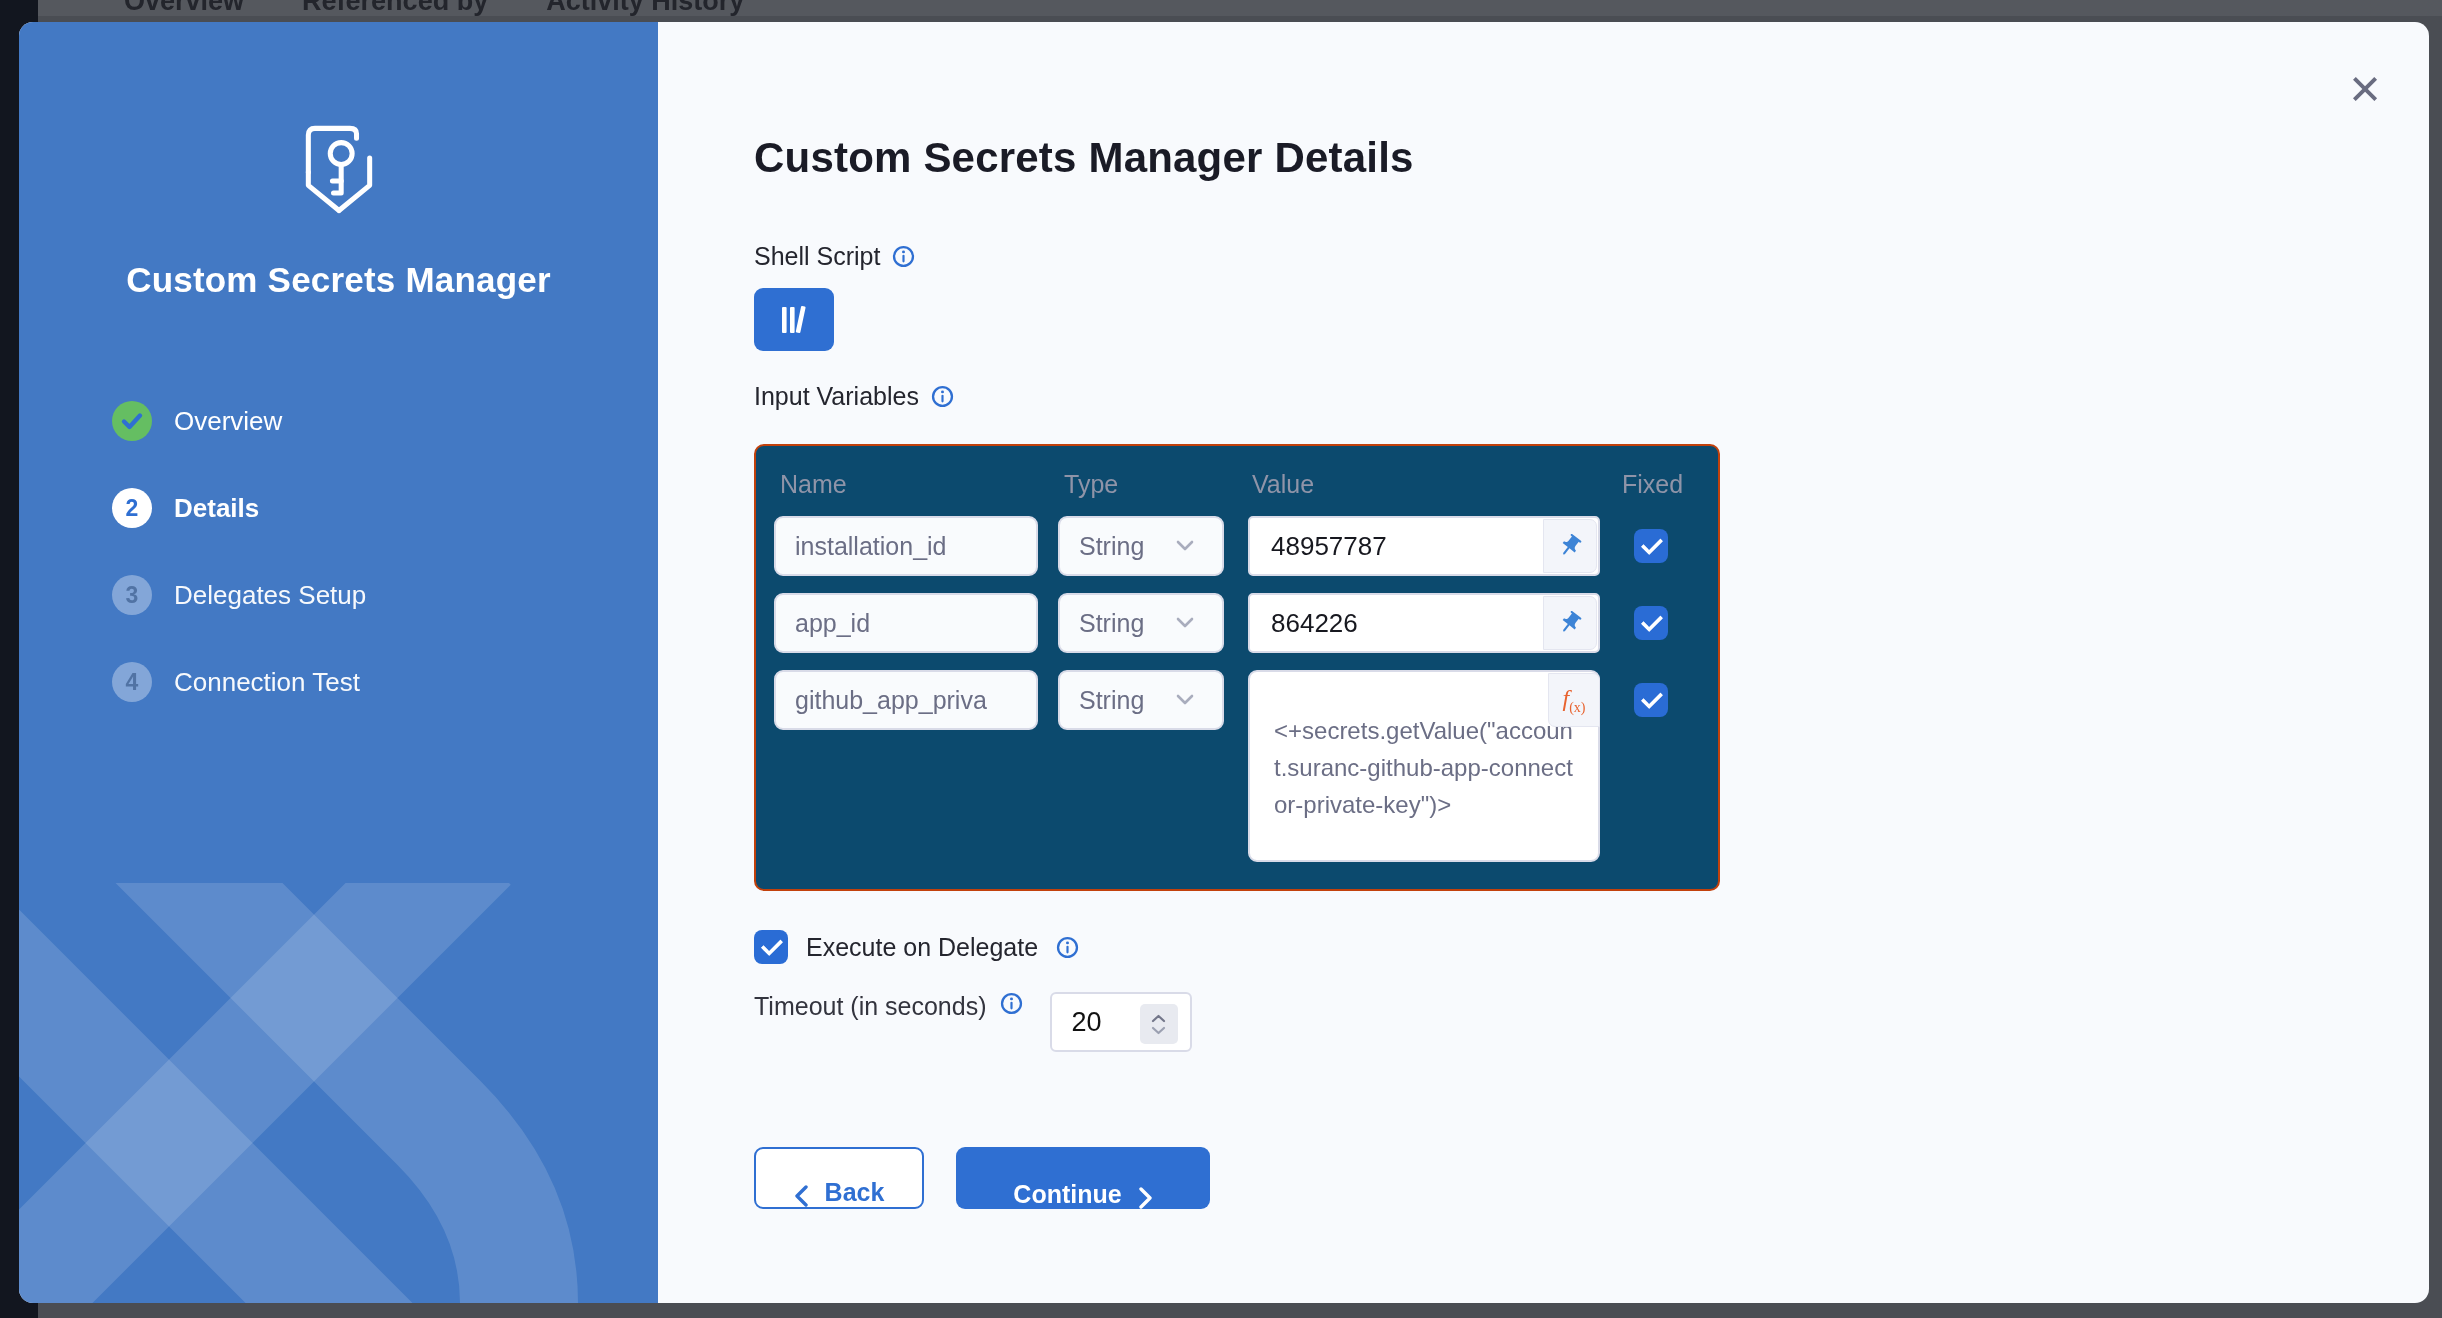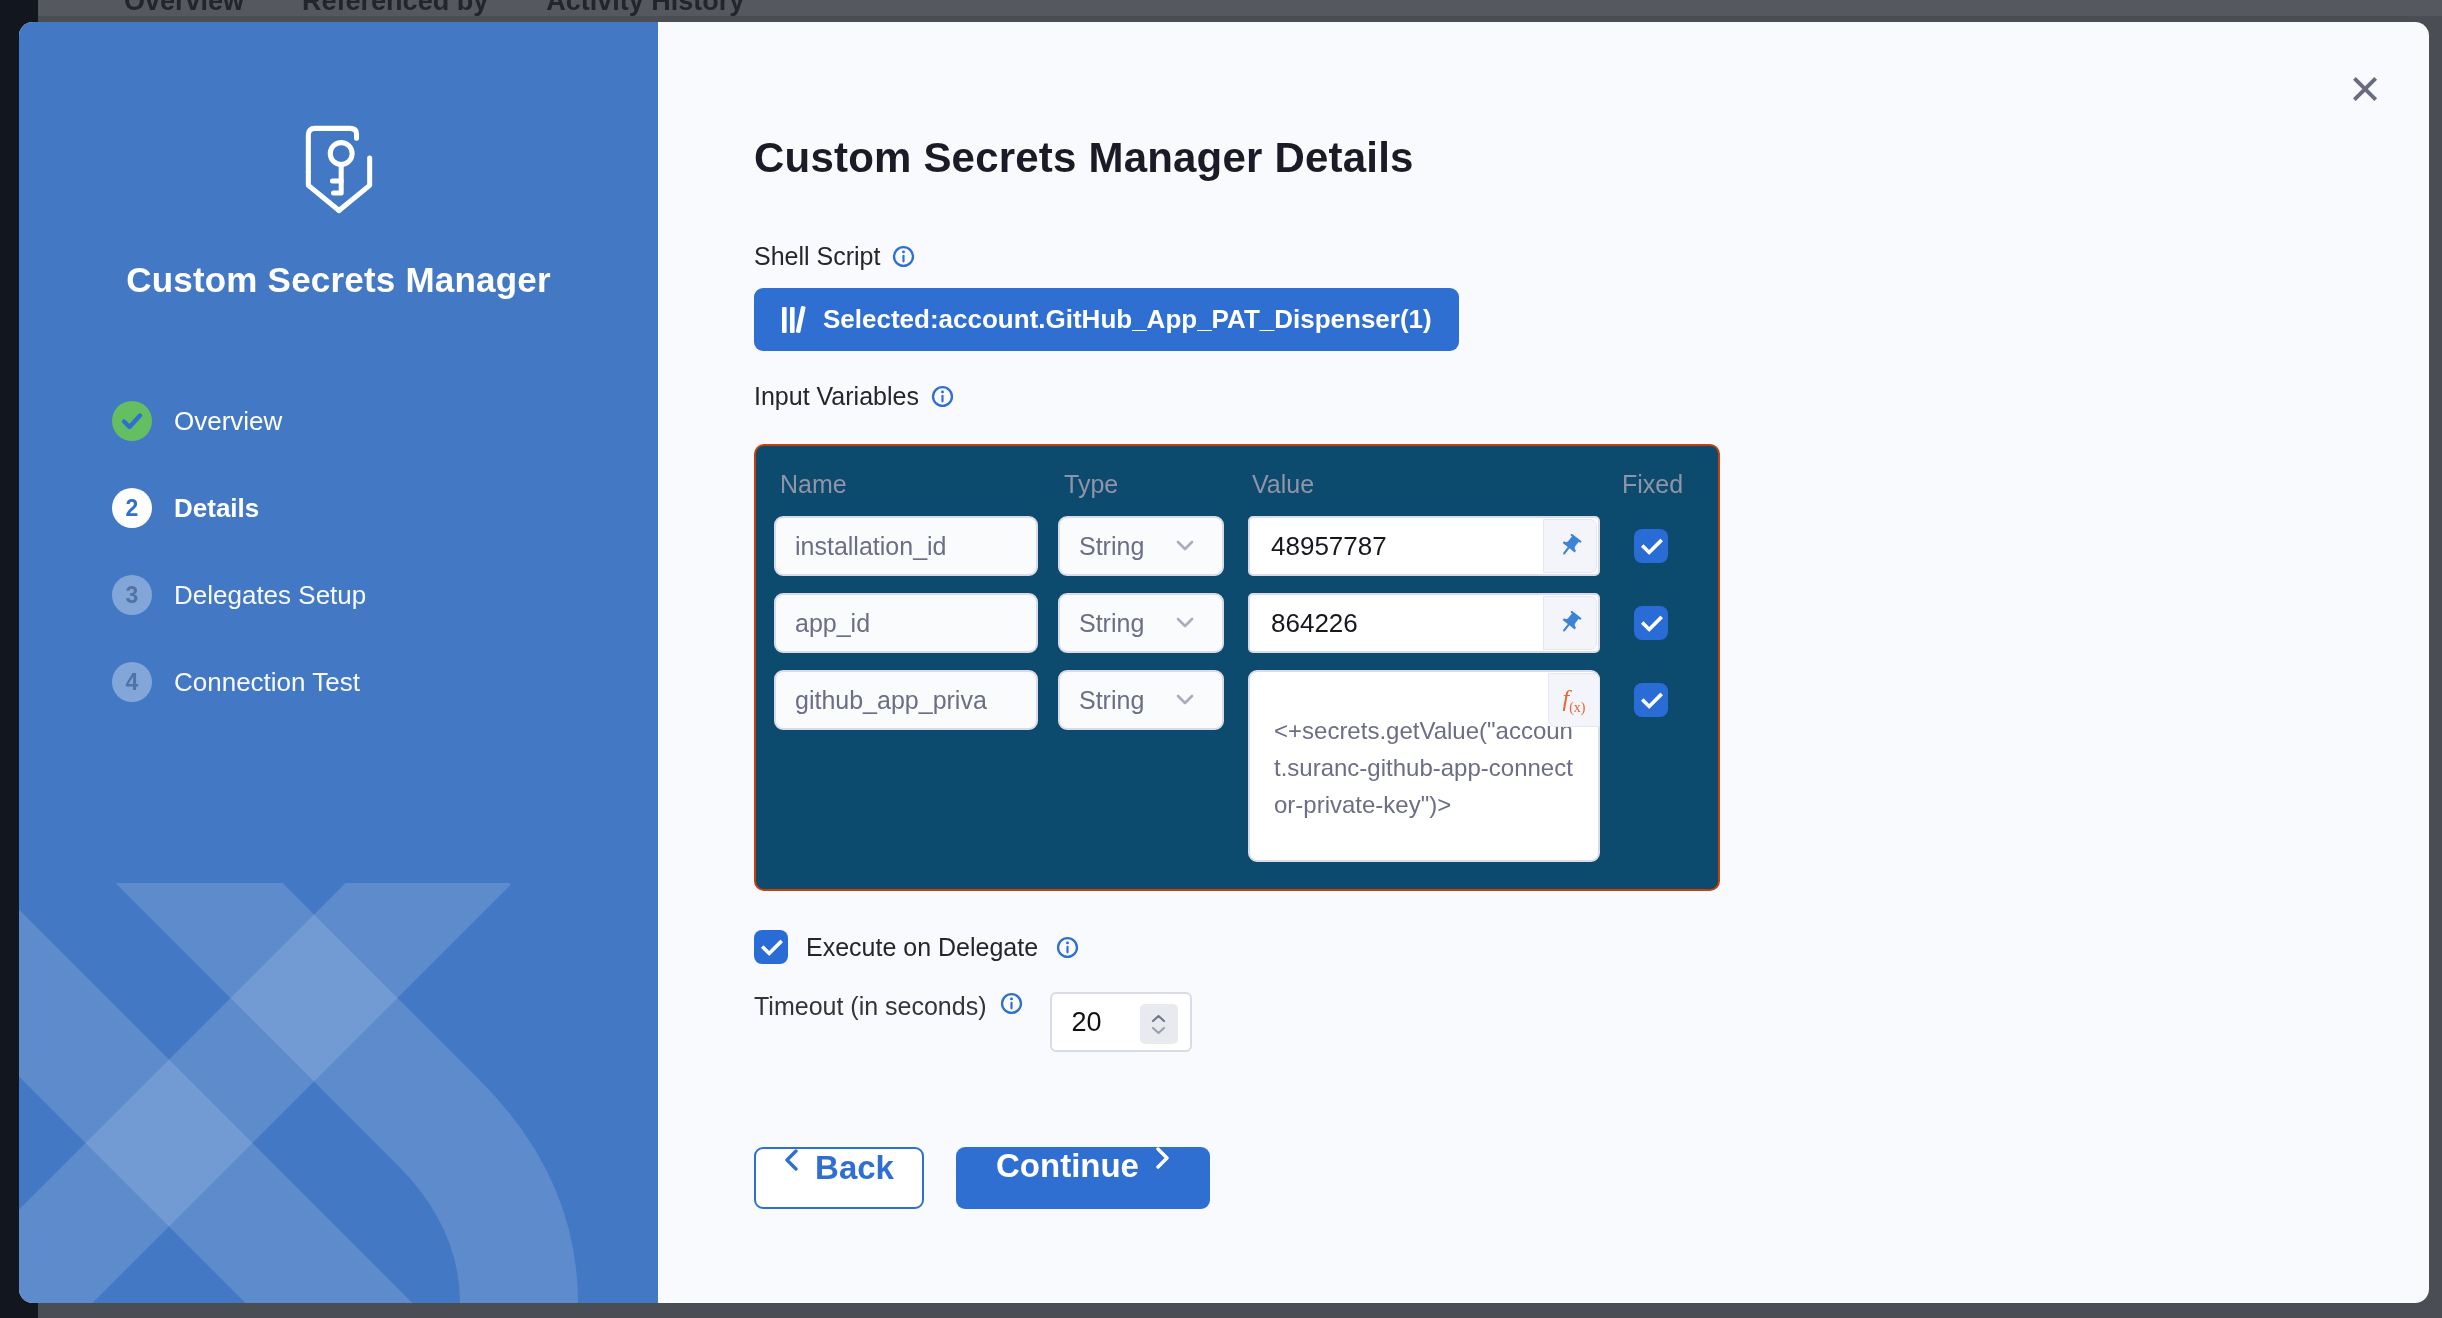--- a/index.html
+++ b/index.html
@@ -157,22 +157,22 @@
   }
   .stepper {
     position:absolute; right:12px; top:10px; width:38px; height:40px;
     background:#e8eaf0; border-radius:5px;
     display:flex; flex-direction:column; align-items:center; justify-content:center; gap:3px;
     cursor:pointer;
   }
   
   .btn-row { position:absolute; left:96px; top:1125px; display:flex; gap:32px; }
   .btn {
-    height:62px; border-radius:9px; display:flex; align-items:flex-start; justify-content:center;
-    gap:17px; font-size:33px; font-weight:600; cursor:pointer;
+    height:62px; border-radius:9px; display:flex; align-items:flex-end; justify-content:center;
+    gap:17px; font-size:25px; font-weight:600; cursor:pointer;
   }
   .btn-back { width:170px; background:#fff; border:2.5px solid #2f6fd2; color:#2f6fd2; }
   .btn-continue { width:254px; background:#2f6fd2; border:none; color:#fff; }
 </style>
 </head>
 <body>
 
 <div class="left-strip"></div>
 <div class="top-bar">
   <div class="tabs">
@@ -248,21 +248,20 @@
     </div>
 
     <div class="chip">
       <svg width="26" height="30" viewBox="0 0 26 30">
         <g fill="#ffffff">
           <rect x="1" y="2" width="4.6" height="26" rx="1"></rect>
           <rect x="9" y="2" width="4.6" height="26" rx="1"></rect>
           <rect x="17.4" y="1" width="4.6" height="27" rx="1" transform="rotate(12 19.7 14.5)"></rect>
         </g>
       </svg>
-      <span>Selected:account.GitHub_App_PAT_Dispenser(1)</span>
     </div>
 
     <div class="field-label lbl-vars">
       <span>Input Variables</span>
       <span class="info-icon">
         <svg width="23" height="23" viewBox="0 0 18 18">
             <circle cx="9" cy="9" r="7.4" stroke="#2f6fd2" stroke-width="1.8" fill="none"></circle>
             <circle cx="9" cy="5.4" r="1.15" fill="#2f6fd2"></circle>
             <rect x="8.15" y="7.6" width="1.7" height="6" rx="0.85" fill="#2f6fd2"></rect>
           </svg>

